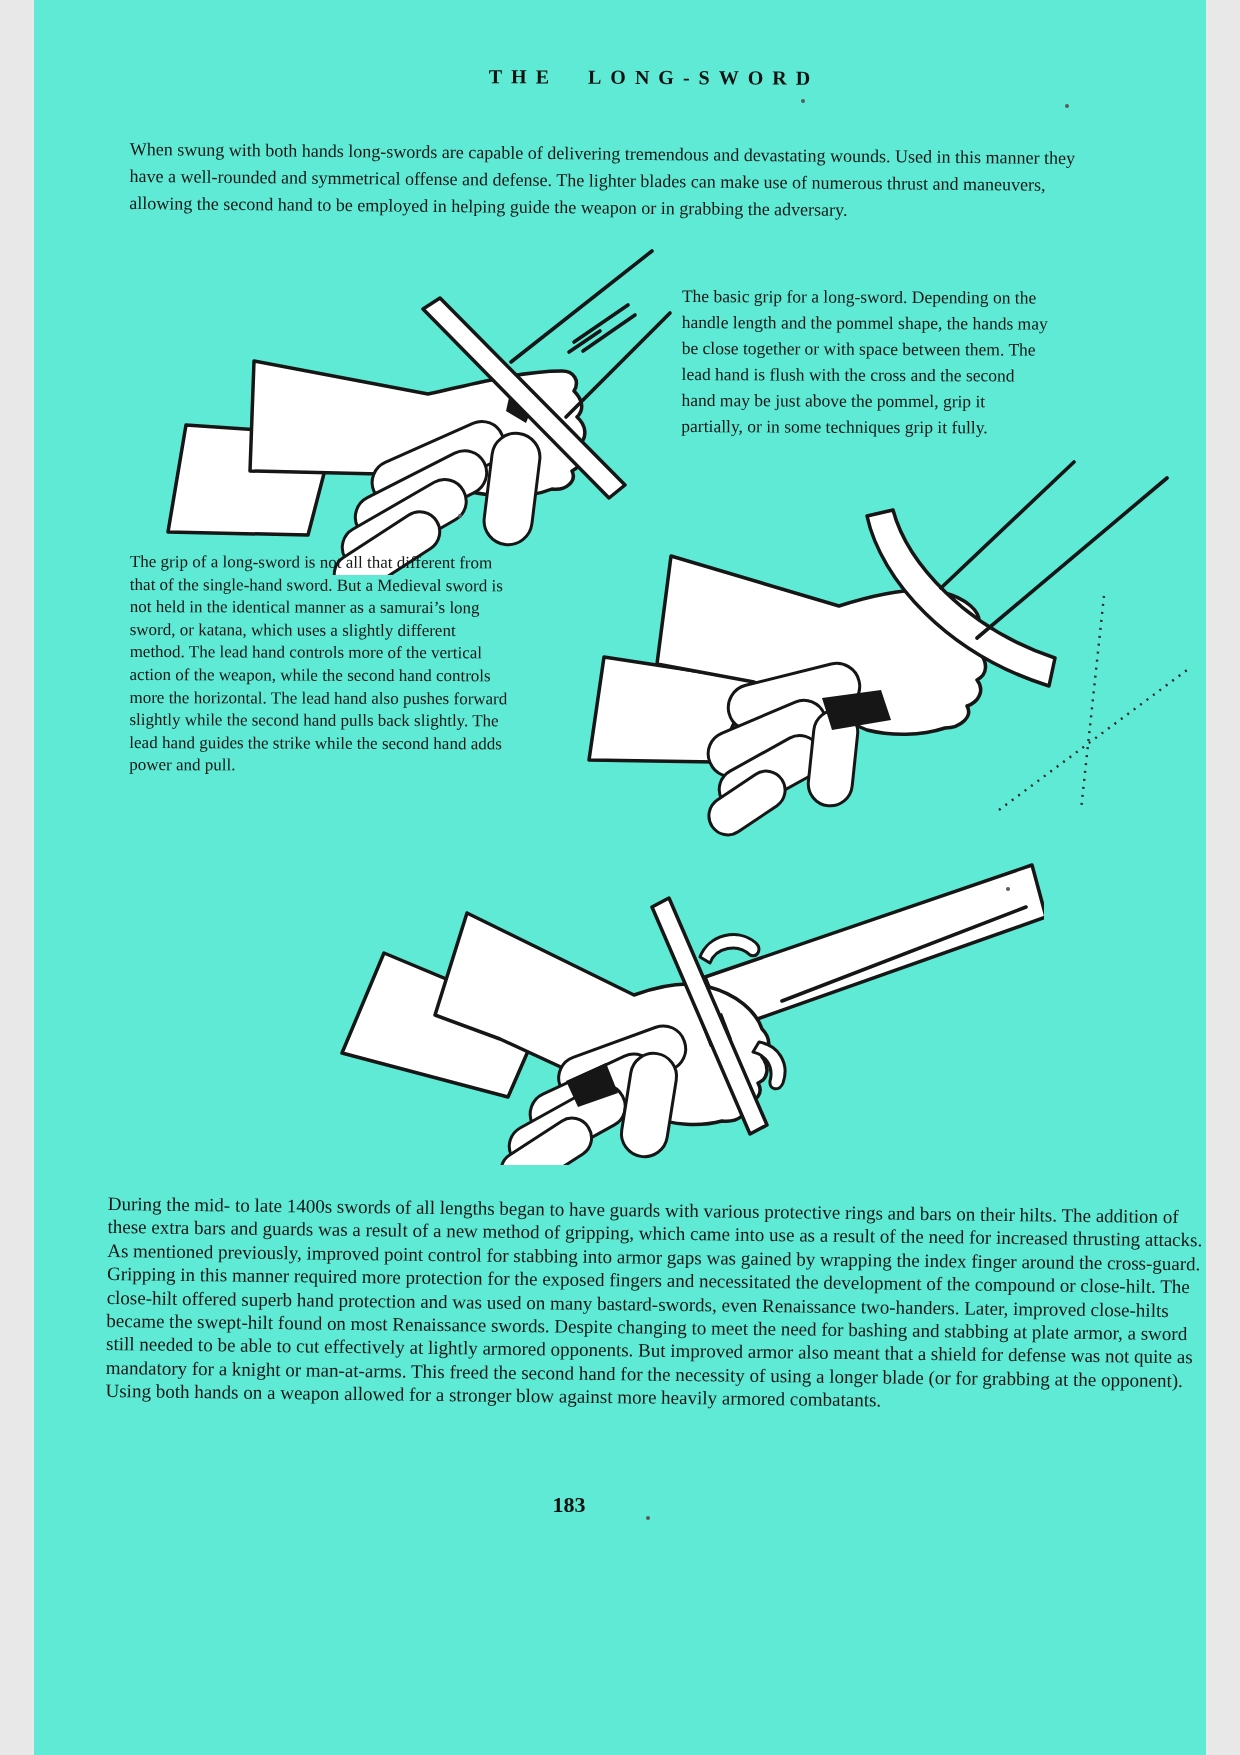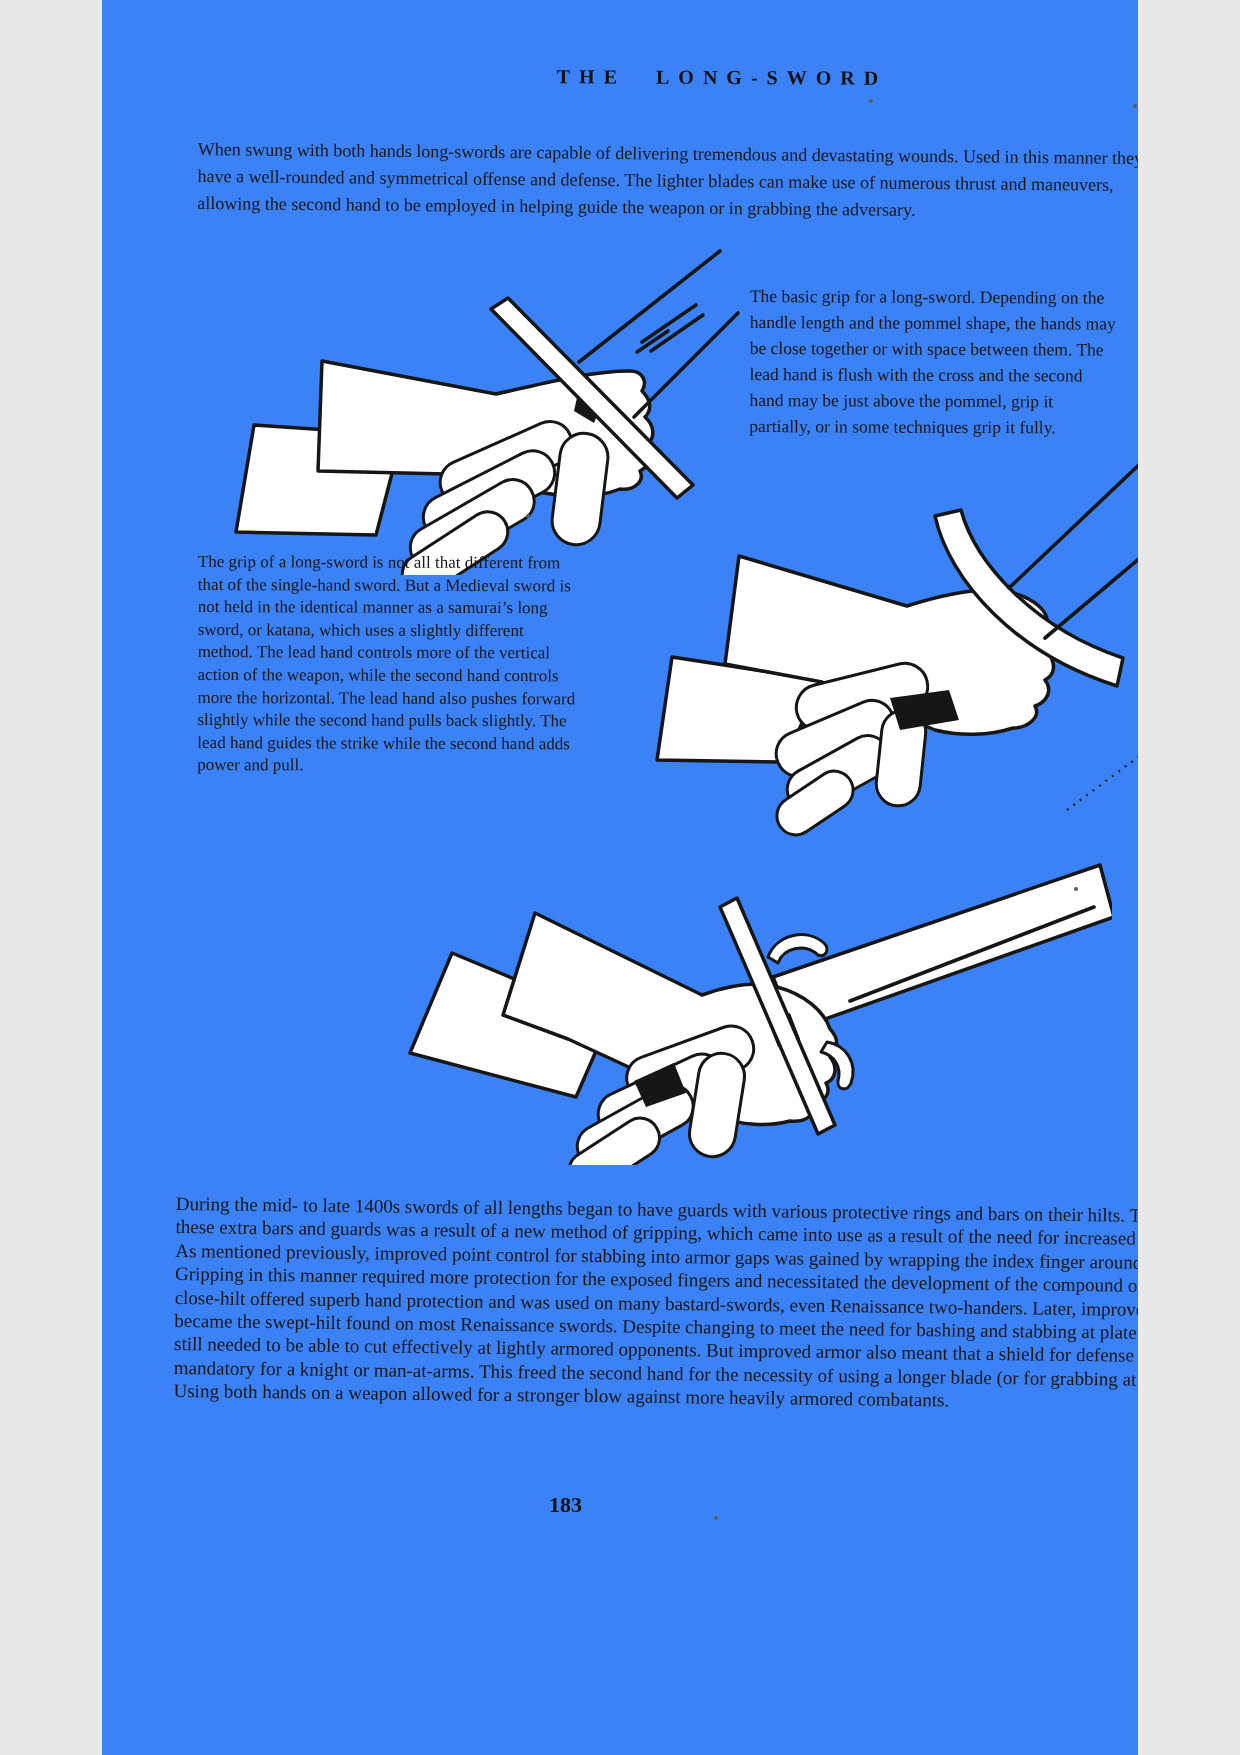--- a/index.html
+++ b/index.html
@@ -1,18 +1,18 @@
 <!DOCTYPE html>
 <html><head>
 <meta charset="utf-8">
 <style>
   html,body{margin:0;padding:0;background:#e8e8e8;}
   .page{
-    position:relative; width:1036px; height:1755px; margin:0 auto;
-    background:#3b82f6; overflow:hidden;
+    position:relative; width:1172px; height:1755px; margin:0 auto;
+    background:#5eead4; overflow:hidden;
     font-family:"Liberation Serif","DejaVu Serif",serif;
     color:#161616;
   }
   .title{
     position:absolute; top:66px; left:0; width:1240px;
     text-align:center; font-size:20px; font-weight:bold;
     letter-spacing:9px; word-spacing:16px; color:#121212;
     transform:rotate(0.3deg);
   }
   .para{ position:absolute; text-align:left; }
@@ -31,22 +31,22 @@
     font-size:17px; line-height:22.6px;
     transform:rotate(0.2deg); transform-origin:0 0;
   }
   .leftcol .it{ }
   .closing{
     top:1192px; left:74px; width:1100px;
     font-size:19px; line-height:23.4px;
     transform:rotate(0.7deg); transform-origin:0 0;
   }
   .pagenum{
-    position:absolute; top:1492px; left:447px; width:130px;
-    text-align:left; font-size:22px; font-weight:bold; color:#121212;
+    position:absolute; top:1492px; left:470px; width:130px;
+    text-align:center; font-size:22px; font-weight:bold; color:#121212;
   }
   .illus{ position:absolute; }
   .illus1{ top:245px; left:88px; }
   .illus2{ top:440px; left:495px; }
   .illus3{ top:795px; left:270px; }
   .ink{ fill:#ffffff; stroke:#161616; stroke-width:3.5; stroke-linejoin:round; }
   .ink-thin{ fill:#ffffff; stroke:#161616; stroke-width:3; stroke-linejoin:round; }
   .stroke{ fill:none; stroke:#161616; stroke-width:3.6; stroke-linecap:round; }
   .dotted{ fill:none; stroke:#2a2a2a; stroke-width:2.4; stroke-dasharray:2 6; }
   .solidblack{ fill:#161616; stroke:none; }

